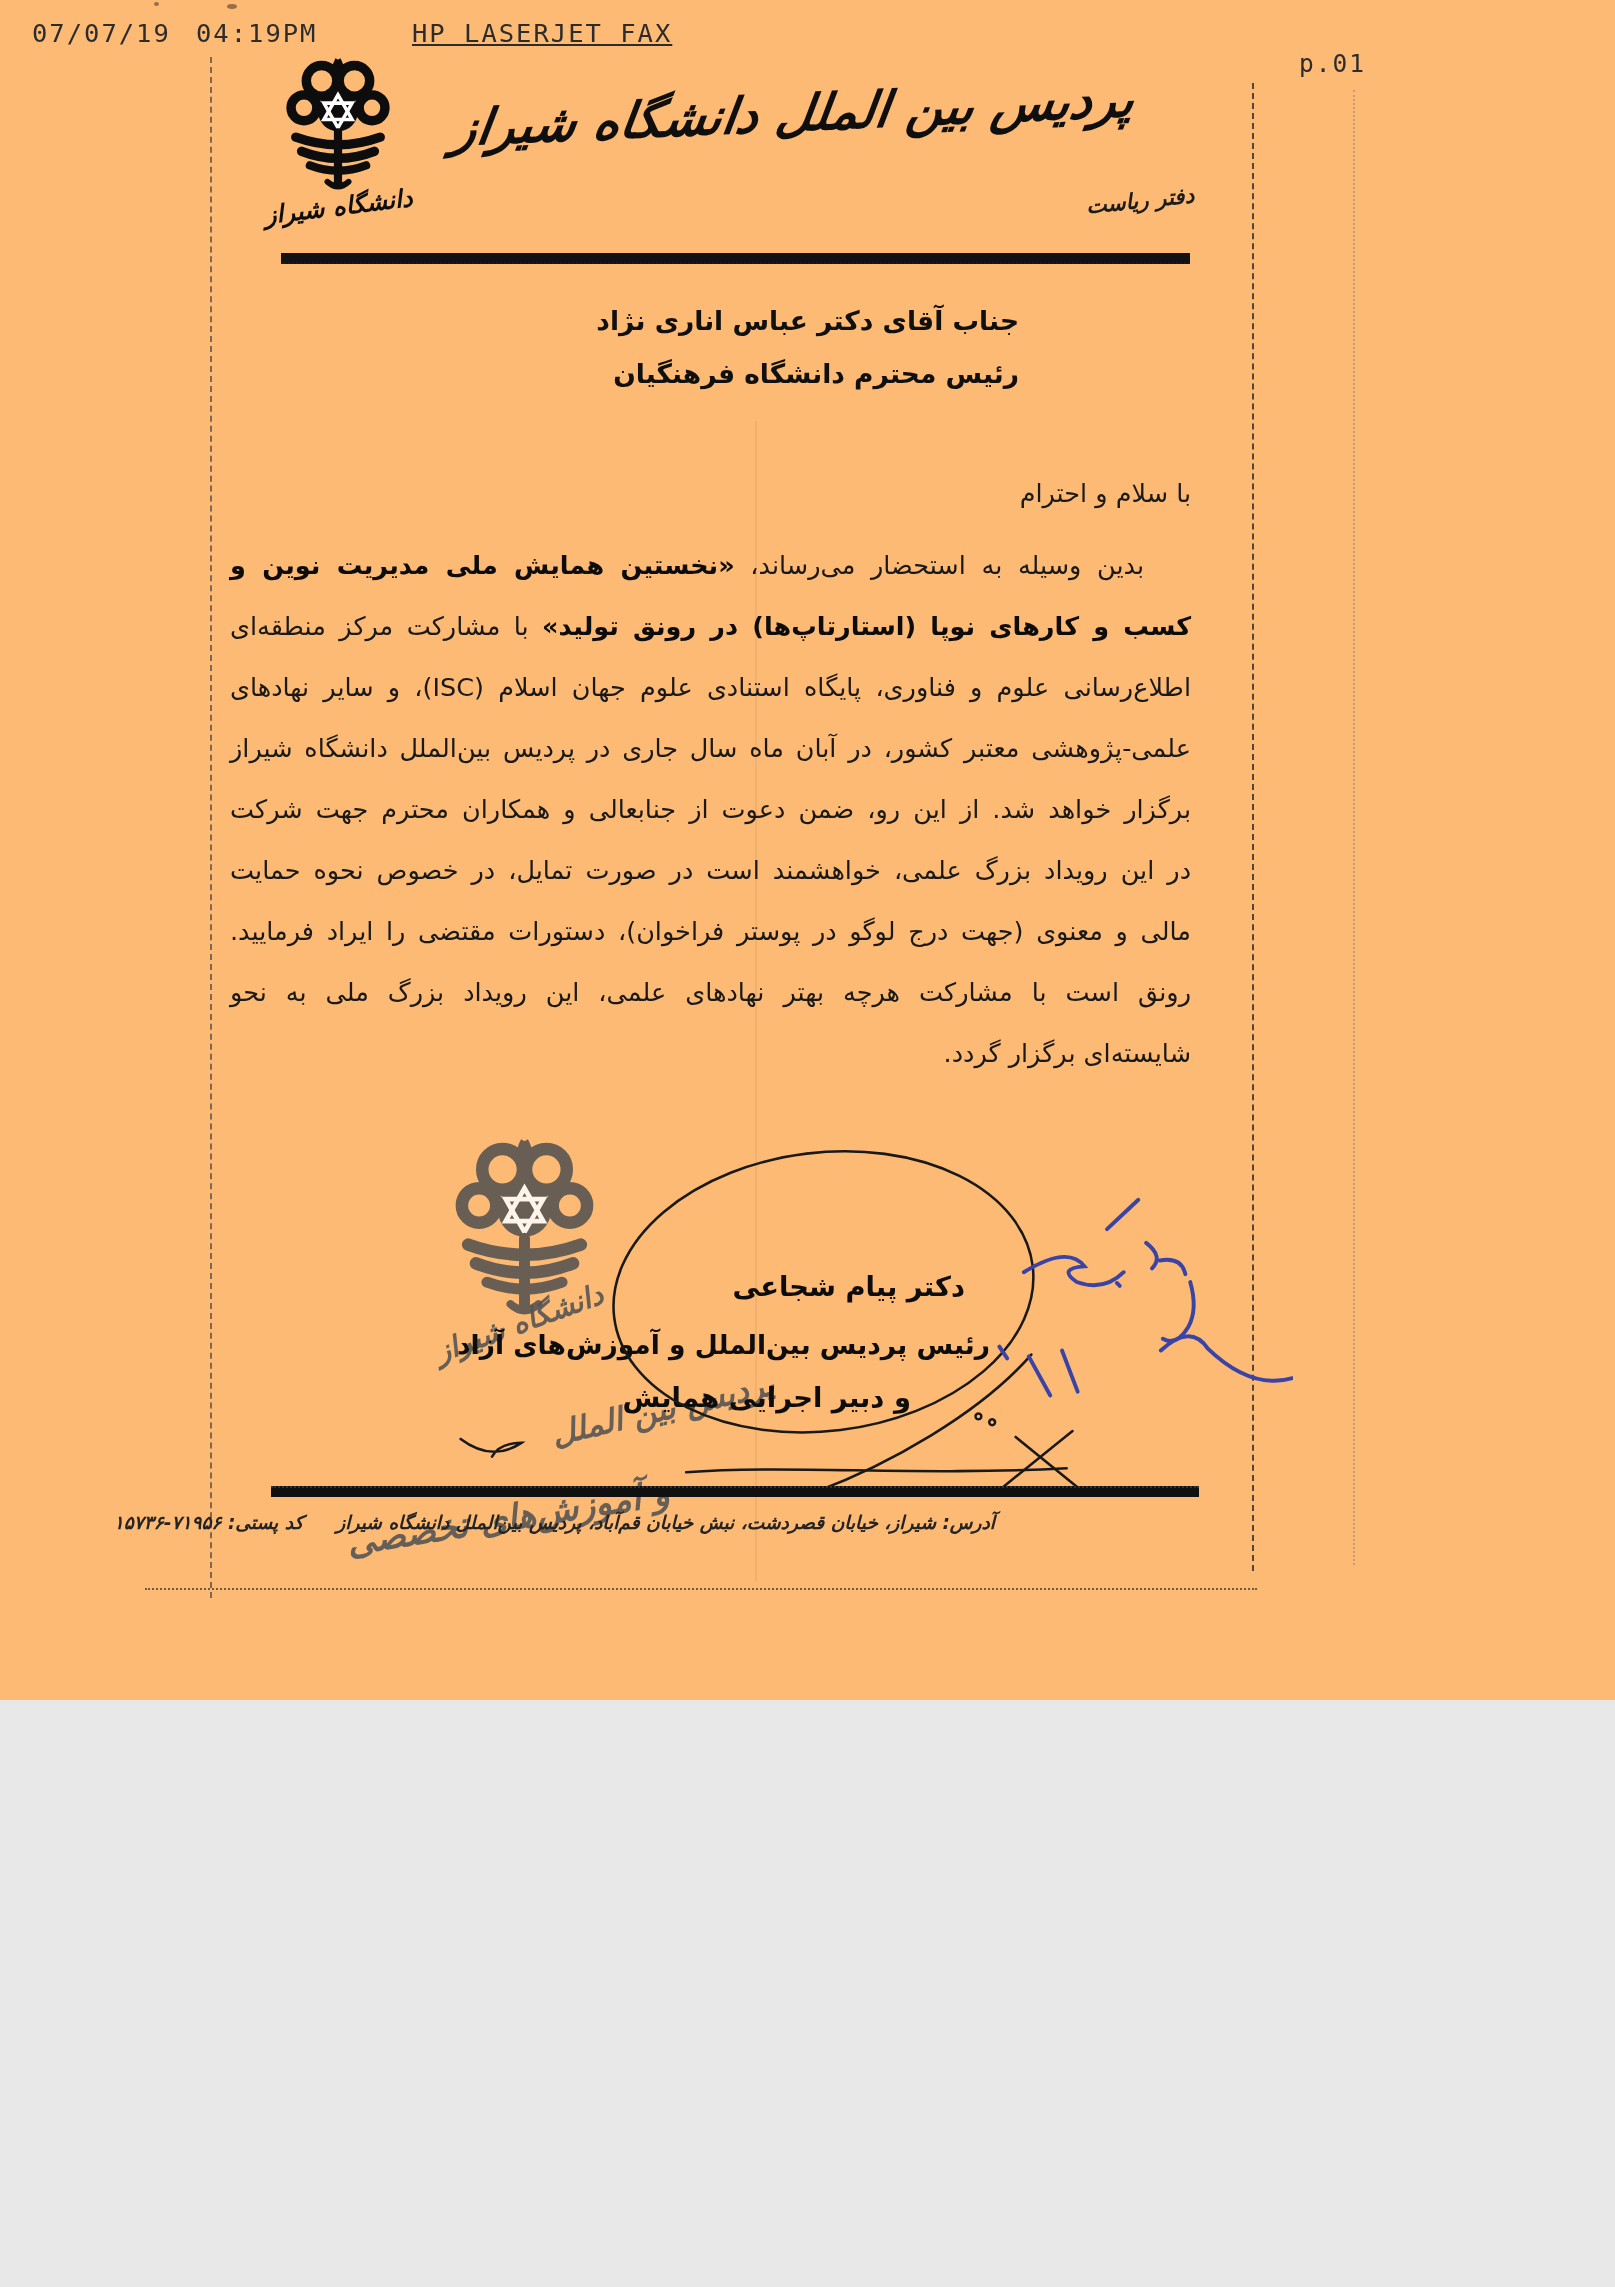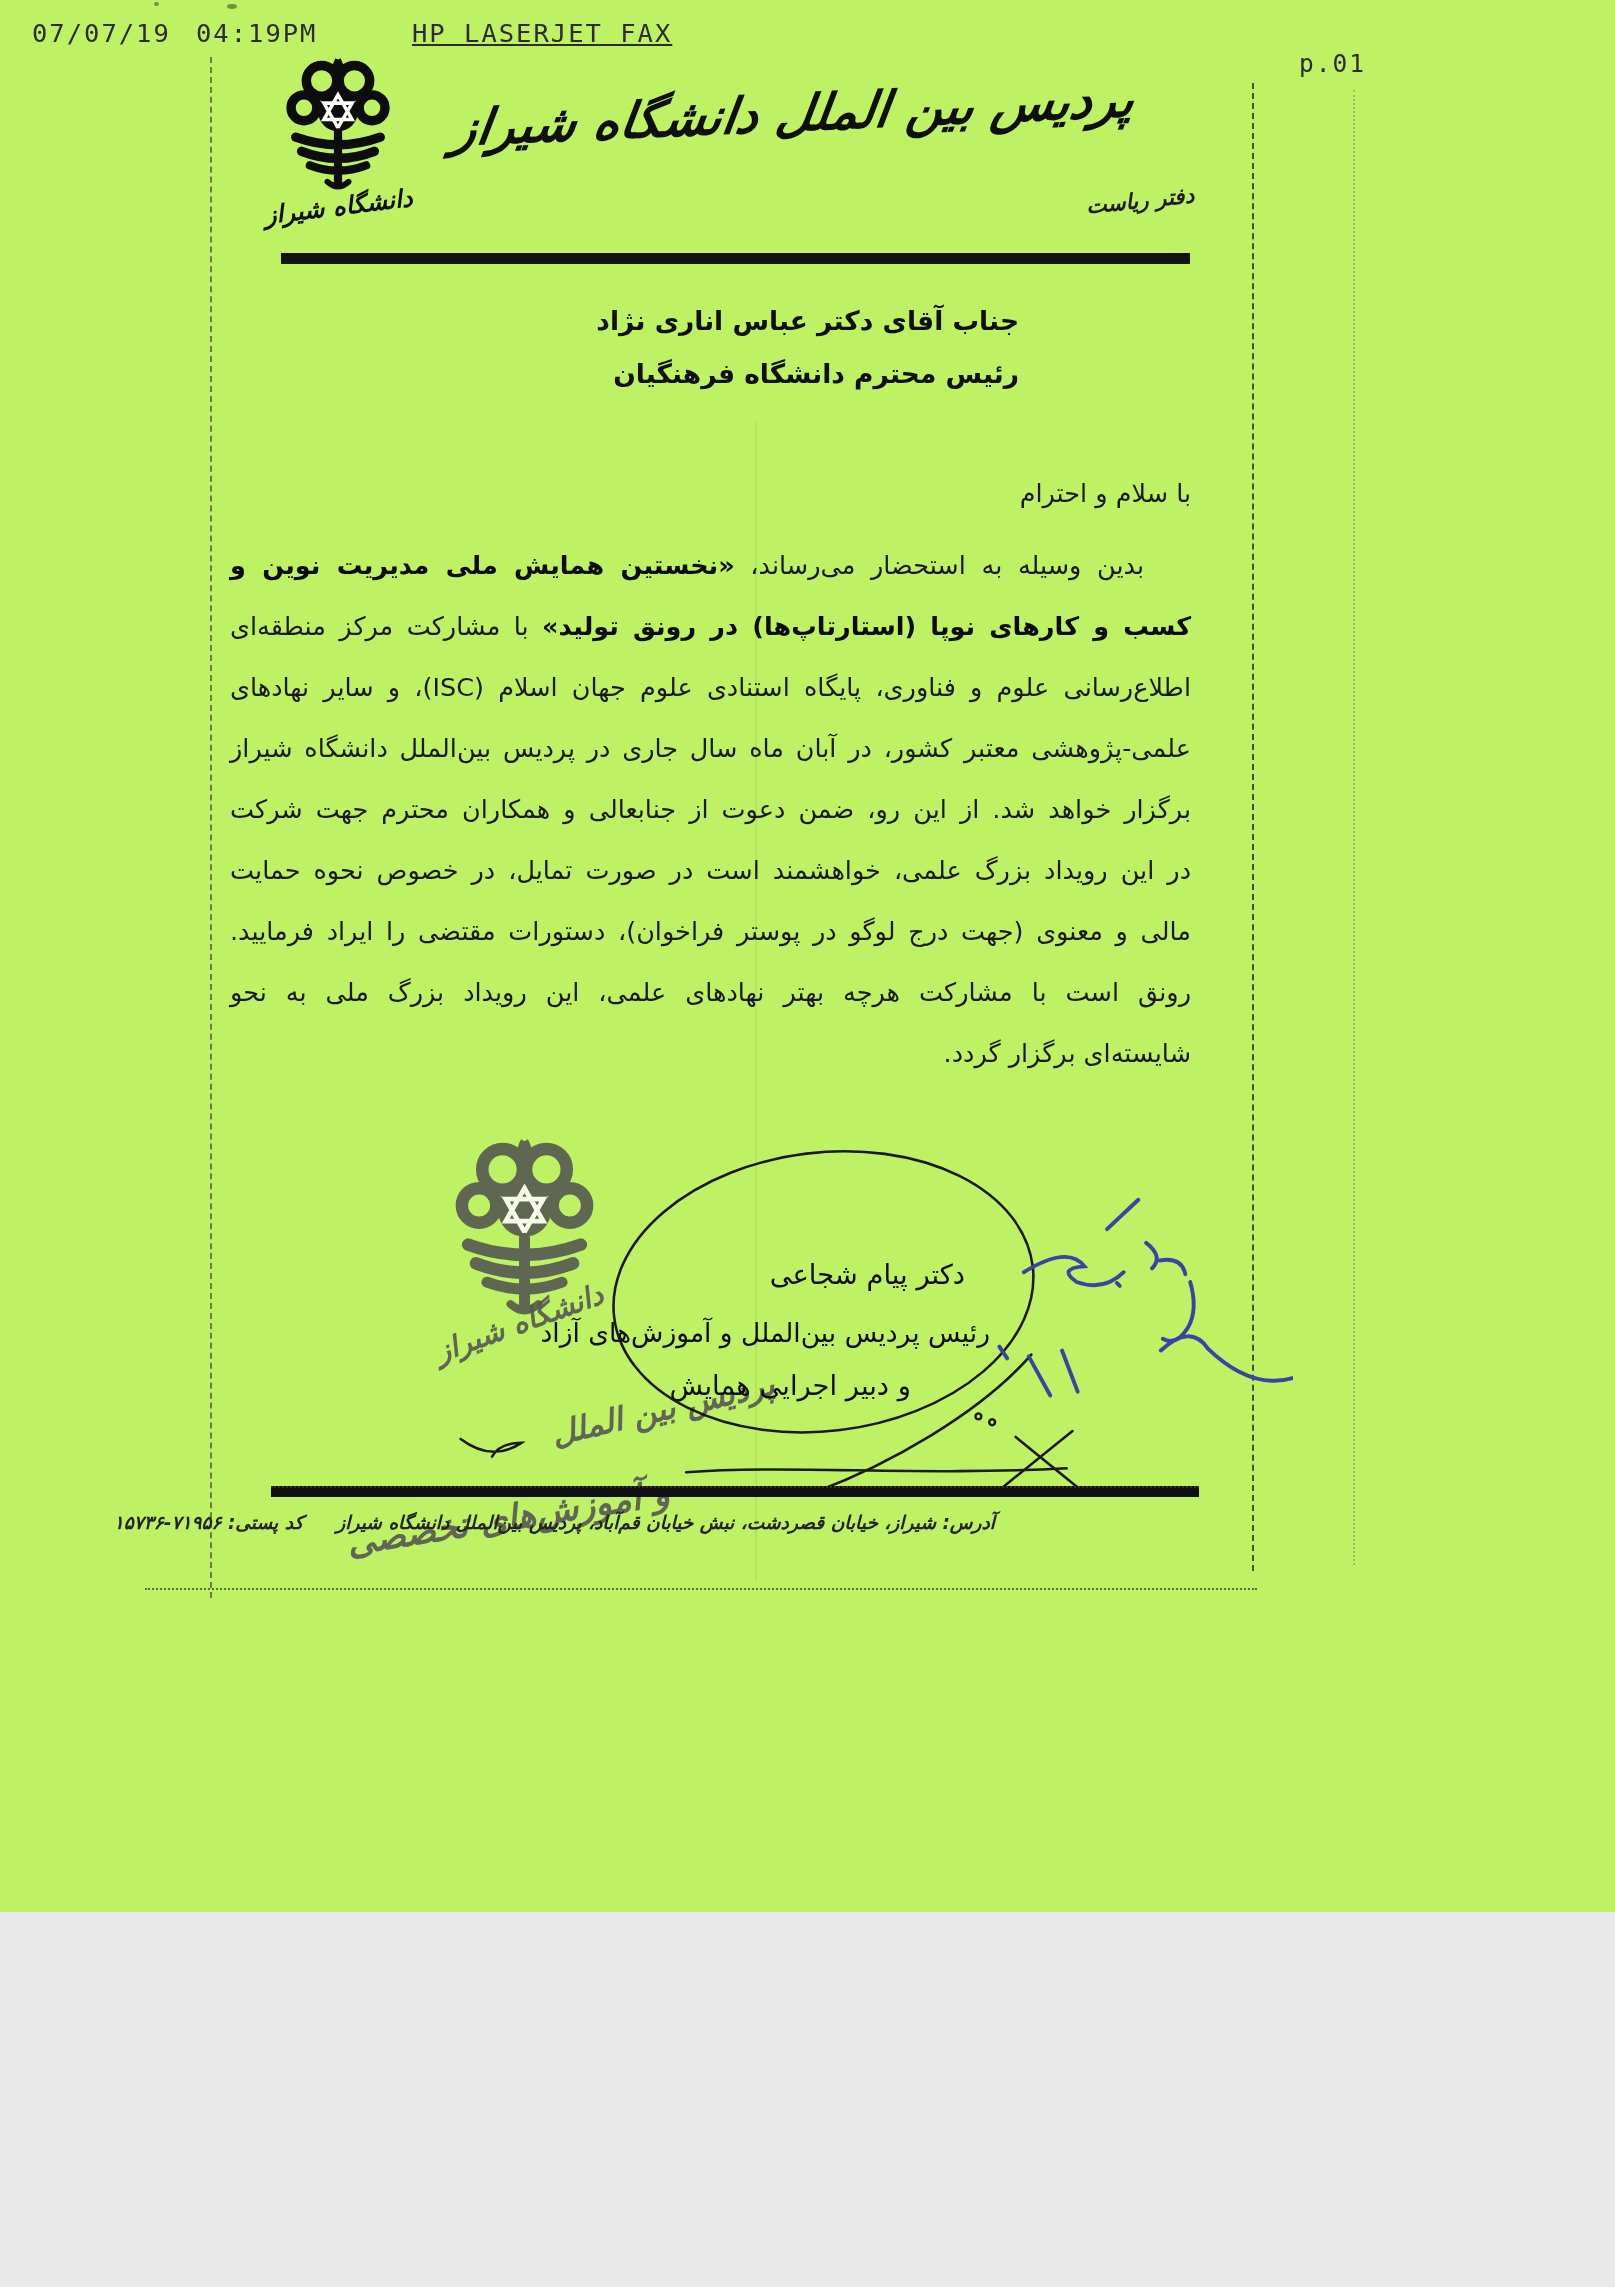--- a/index.html
+++ b/index.html
@@ -1,19 +1,19 @@
 <!DOCTYPE html>
 <html lang="fa"><head>
 <meta charset="utf-8">
 <style>
   html,body{margin:0;padding:0;background:#e8e8e8;}
   .page{
     position:relative;
-    width:1615px;height:1912px;
-    background:#bef264;
+    width:1615px;height:1700px;
+    background:#fdba74;
     overflow:hidden;
     font-family:"DejaVu Sans",sans-serif;
     color:#1a1a1a;
   }
   
   .fax-header{position:absolute;top:15.7px;left:0;width:100%;height:39px;
     font-family:"DejaVu Sans Mono","Liberation Mono",monospace;
     font-size:25.5px;color:#2c2c2c;letter-spacing:2px;}
   .fax-date{position:absolute;left:32px;top:2px;}
   .fax-time{position:absolute;left:196px;top:2px;}
@@ -56,21 +56,21 @@
   .body-line b{font-weight:bold;color:#0c0c0c;}
   .closing{position:absolute;right:424px;top:1108px;direction:rtl;
     font-size:25.5px;color:#1a1a1a;}
   
   .stamp-logo{position:absolute;left:446px;top:1135px;color:#4f4f4f;opacity:.85;}
   .stamp-text{position:absolute;direction:rtl;color:#565656;font-weight:bold;
     font-style:italic;opacity:.9;white-space:nowrap;}
   .stamp-t1{left:431px;top:1306px;font-size:29px;transform:rotate(-20deg);}
   .stamp-t2{left:549px;top:1390px;font-size:32px;transform:rotate(-13deg);}
   .stamp-t3{left:345px;top:1498px;font-size:35px;transform:rotate(-9deg);}
-  .sig-text{position:absolute;direction:rtl;font-weight:normal;color:#0d0d0d;white-space:nowrap;}
+  .sig-text{position:absolute;direction:rtl;font-weight:bold;color:#0d0d0d;white-space:nowrap;margin-top:12px;}
   .sig-name{right:650px;top:1259px;font-size:27.4px;}
   .sig-title1{right:625px;top:1317px;font-size:26.5px;}
   .sig-title2{right:704px;top:1370px;font-size:27.4px;}
   .sig-strokes{position:absolute;left:392px;top:1127px;pointer-events:none;}
   .blue-note{position:absolute;left:970px;top:1188px;pointer-events:none;}
   
   .foot-rule{position:absolute;left:271px;top:1486px;width:928px;height:8.8px;
     background:#101010;border-top:2px dotted rgba(60,60,60,.8);}
   .foot-address{position:absolute;left:309px;top:1512px;width:686px;direction:rtl;
     display:flex;gap:33px;justify-content:flex-start;

